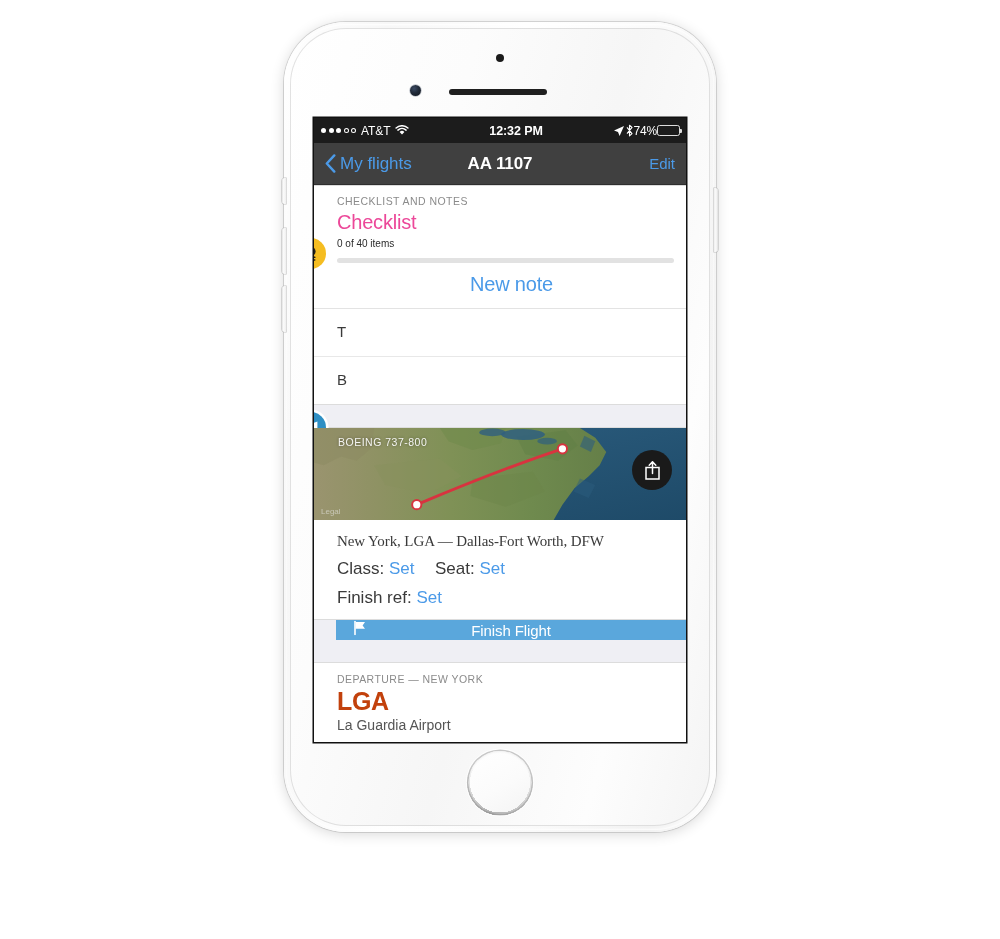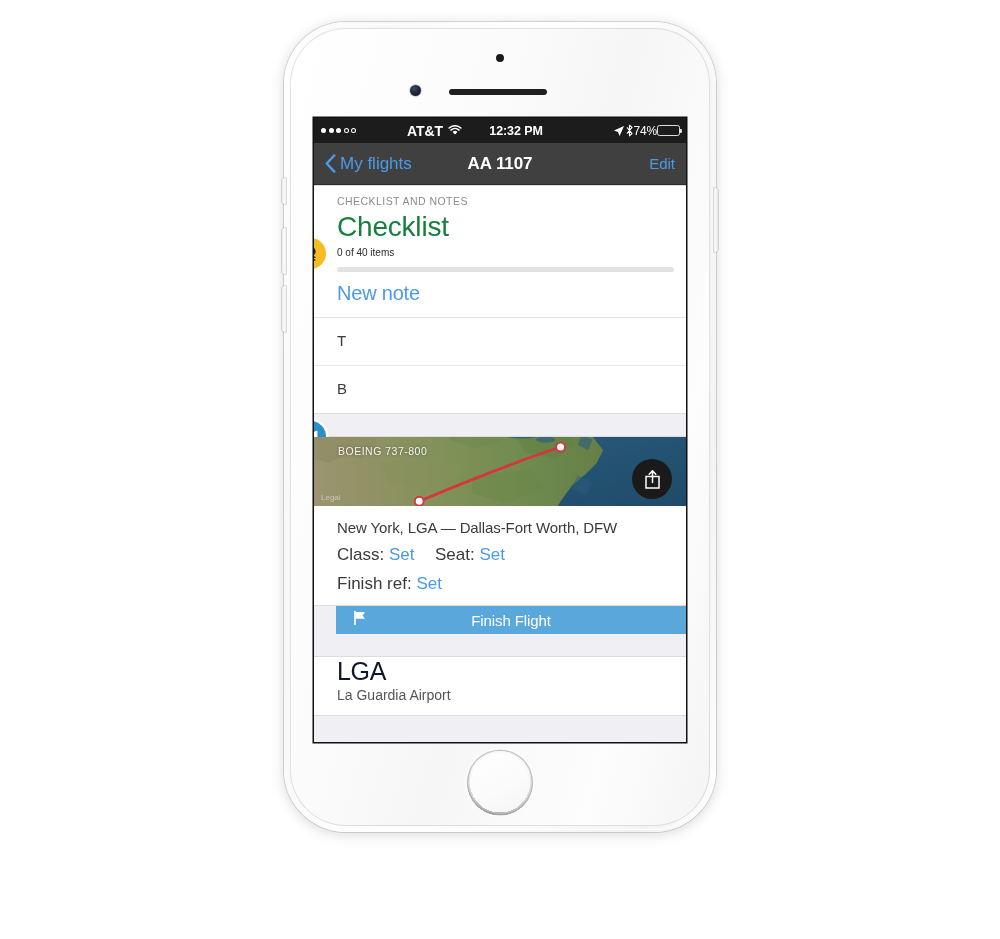--- a/index.html
+++ b/index.html
@@ -128,21 +128,21 @@
     box-sizing: border-box;
     position: relative;
   }
   .sb-left { display: flex; align-items: center; gap: 5px; }
   .sig-dots { display: flex; gap: 2.5px; align-items: center; }
   .sig-dots i {
     width: 5px; height: 5px; border-radius: 50%;
     background: #ffffff; display: block;
   }
   .sig-dots i.off { background: transparent; box-shadow: inset 0 0 0 1px #ffffff; }
-  .carrier { font-size: 14px; letter-spacing: -0.1px; font-weight: 700; margin-left: 46px; }
+  .carrier { font-size: 12px; letter-spacing: -0.1px; font-weight: 400; }
   .wifi-ic { display:block; }
   .sb-center {
     position: absolute;
     left: 0; right: 0;
     text-align: center;
     font-size: 12.5px;
     font-weight: 700;
     letter-spacing: -0.1px;
     padding-left: 32px;
   }
@@ -224,22 +224,22 @@
   }
 
   
   .sec-label {
     font-size: 10.5px;
     color: #8b8b8b;
     letter-spacing: 0.45px;
     padding: 9px 0 3px 23px;
   }
   .big-link {
-    font-size: 28px;
-    color: #15803d;
+    font-size: 20px;
+    color: #ec4899;
     padding: 1px 0 3px 23px;
     cursor: pointer;
     letter-spacing: -0.2px;
   }
   .sub-line {
     font-size: 10px;
     color: #2b2b2b;
     padding: 1px 0 9px 23px;
   }
   .progress-wrap {
@@ -253,20 +253,21 @@
   }
   .progress-fill { height: 100%; background: #4b9ae8; border-radius: 3px; }
 
   .row-new-note {
     font-size: 20px;
     color: #4b9ae8;
     padding: 10px 0 12px 23px;
     border-bottom: 0.5px solid #e3e3e3;
     cursor: pointer;
     letter-spacing: -0.2px;
+    text-align: center;
   }
   .note-row {
     font-size: 15px;
     color: #3a3a3a;
     padding: 14px 0 16px 23px;
     border-bottom: 0.5px solid #e8e8e8;
     cursor: pointer;
   }
   .note-row:last-child { border-bottom: none; }
 
@@ -283,21 +284,21 @@
     cursor: pointer;
   }
   .badge-checklist { background: #f5bd21; top: 52px; }
   .badge-map { background: #2e8fc4; top: -16px; }
 
   .gap { height: 22px; background: #efeff4; }
 
   
   .map-card { position: relative; }
   .map-img {
-    height: 69px;
+    height: 92px;
     position: relative;
     overflow: hidden;
     background: #2b5e80;
     cursor: pointer;
     text-align: center;
   }
   .map-svg { display: block; width: 100%; height: 100%; }
   .map-plane-label {
     position: absolute;
     left: 24px; top: 8px;
@@ -322,35 +323,36 @@
     align-items: center;
     justify-content: center;
     cursor: pointer;
   }
 
   .route-line {
     font-size: 15px;
     color: #3a3a3a;
     padding: 13px 0 4px 23px;
     letter-spacing: -0.1px;
+    font-family: Liberation Serif, serif;
   }
   .detail-line {
     font-size: 17px;
     color: #3a3a3a;
     padding: 5px 0 4px 23px;
   }
   .detail-line:last-child { padding-bottom: 11px; }
   .set-link { color: #4b9ae8; cursor: pointer; }
   .lbl-sp { display: inline-block; width: 11px; }
 
   
   .finish-btn {
     margin-left: 22px;
     background: #5aa7dc;
-    height: 28px;
+    height: 20px;
     display: flex;
     align-items: center;
     position: relative;
     cursor: pointer;
   }
   .finish-flag { position: absolute; left: 17px; top: 50%; transform: translateY(-50%); }
   .finish-label {
     width: 100%;
     text-align: center;
     color: #ffffff;
@@ -360,23 +362,23 @@
 
   
   .dep-label {
     font-size: 10.5px;
     color: #8b8b8b;
     letter-spacing: 0.45px;
     padding: 10px 0 2px 23px;
   }
   .dep-code {
     font-size: 25px;
-    color: #0f172a;
+    color: #c2410c;
     padding: 0 0 1px 23px;
-    font-weight: 400;
+    font-weight: 700;
     letter-spacing: -0.3px;
   }
   .dep-name {
     font-size: 14px;
     color: #555555;
     padding: 0 0 12px 23px;
   }
 </style>
 </head>
 <body>
@@ -541,19 +543,20 @@
             <path d="M2 1 V14" stroke="#ffffff" stroke-width="1.6" stroke-linecap="round"></path>
             <path d="M2.6 1.6 H12 L9.6 5 L12 8.2 H2.6 Z" fill="#ffffff"></path>
           </svg>
         </span>
         <span class="finish-label">Finish Flight</span>
       </div>
 
       <div class="gap"></div>
 
       <div class="card">
+        <div class="dep-label">DEPARTURE — NEW YORK</div>
         <div class="dep-code">LGA</div>
         <div class="dep-name">La Guardia Airport</div>
       </div>
 
     </div>
   </div>
 </div>
 
 </body></html>

